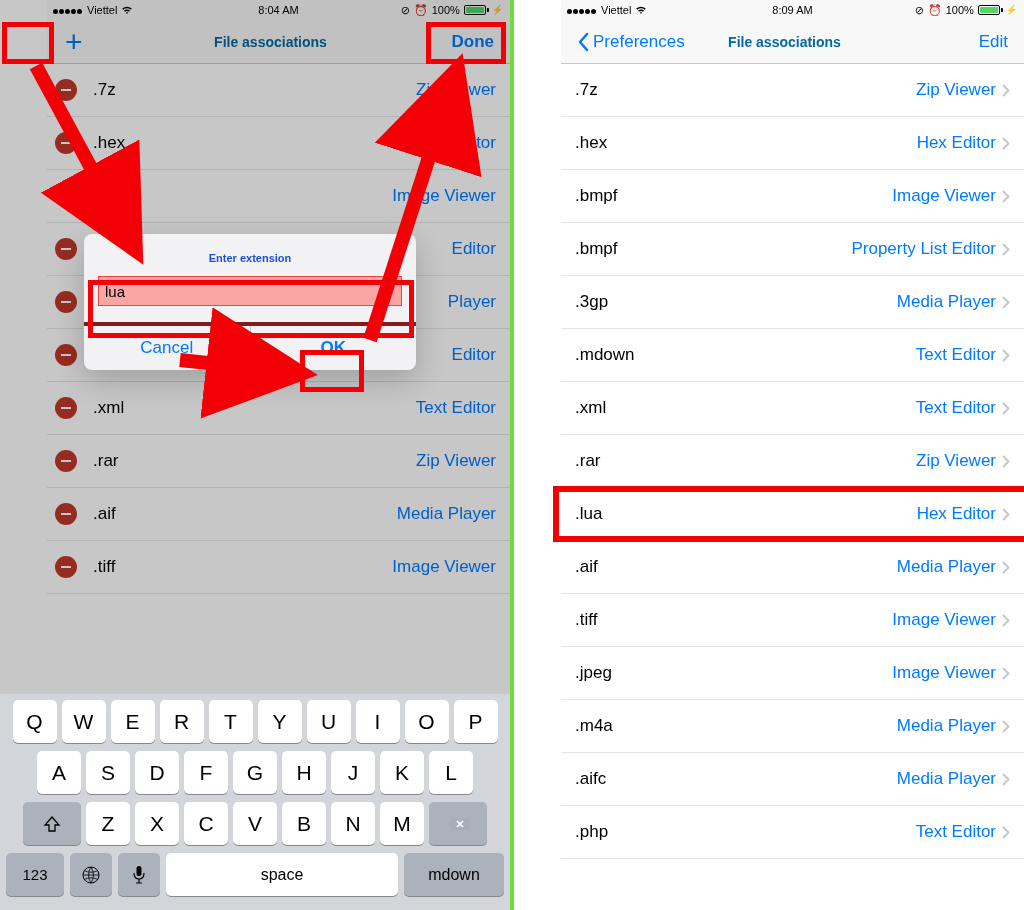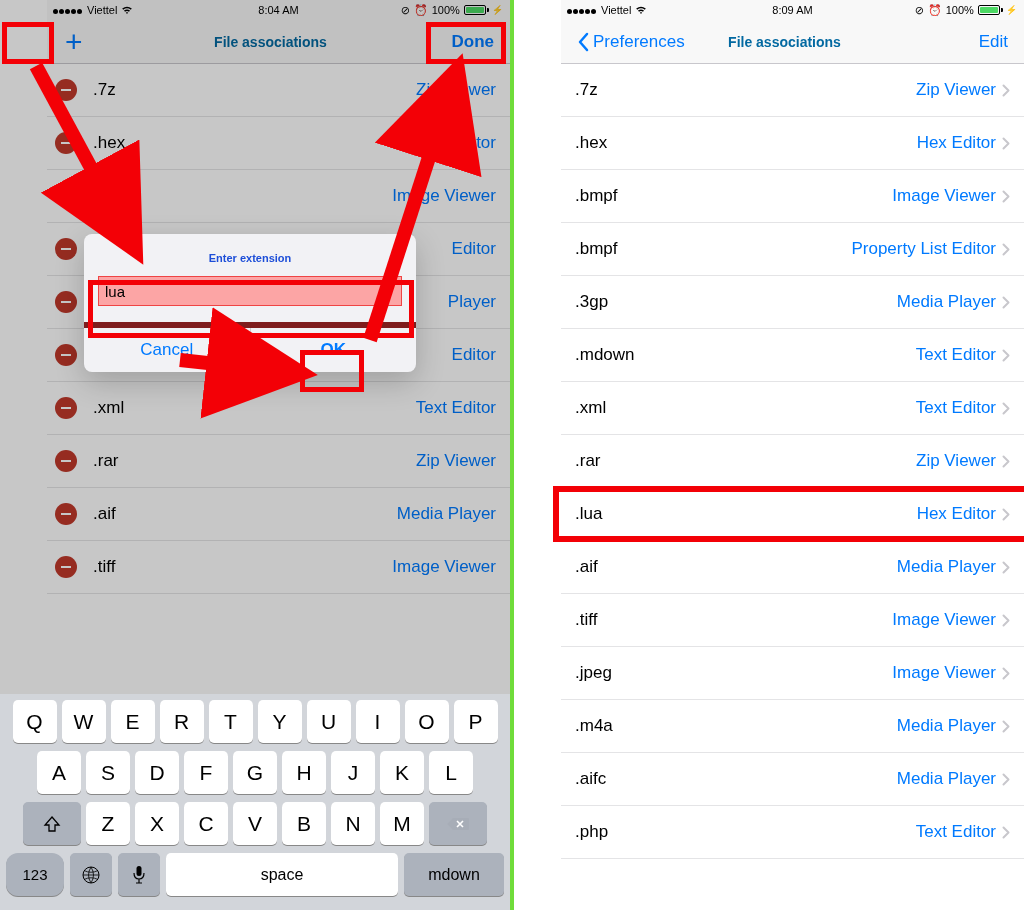--- a/index.html
+++ b/index.html
@@ -41,30 +41,30 @@
   .row.readonly .assoc { }
   .chev-right { color:#c8c7cc; }
   .chev-right svg { width:8px; height:13px; display:block; }
   
   .keyboard { position:absolute; left:0; right:0; bottom:0; background:#d2d5da; padding:6px; z-index:60; }
   .krow { display:flex; justify-content:center; gap:5px; margin-bottom:8px; }
   .key { background:#fff; border-radius:5px; box-shadow:0 1px 0 #888; width:44px; height:43px; display:flex; align-items:center; justify-content:center; font-size:21px; color:#000; }
   .key.util { background:#acb2bc; }
   .key.space { flex:1; font-size:16px; }
   .key.ret { width:100px; font-size:16px; }
-  .key.num { width:58px; font-size:15px;border-radius:12px; }
+  .key.num { width:58px; font-size:15px; }
   .key.globe,.key.mic { width:42px; }
   .key.shift,.key.bksp { width:58px; }
   .krow.r3 { padding:0 2px; }
   .krow.r4 { gap:6px; }
   .alert { position:absolute; left:84px; top:234px; width:332px; background:#f2f2f5; border-radius:8px; z-index:50; box-shadow:0 10px 30px rgba(0,0,0,0.2); overflow:hidden; }
   .alert-title { text-align:center; font-weight:700; font-size:11px; color:#1d4ed8; padding:18px 12px 12px; }
   .alert-input-wrap { padding:0 14px 16px; }
   .alert-input { width:100%; height:30px; border:1px solid #ef4444; background:#fca5a5; font-size:15px; padding:0 6px; color:#000; }
-  .alert-btns { display:flex; border-top:6px solid #7f1d1d; }
+  .alert-btns { display:flex; border-top:4px solid #7f1d1d; }
   .alert-btn { flex:1; height:44px; display:flex; align-items:center; justify-content:center; color:#007aff; font-size:17px; background:none; border:none; }
   .alert-btn + .alert-btn { border-left:1px solid #cfcfd3; }
   .alert-btn.bold { font-weight:600; }
   
   .anno { position:absolute; z-index:80; pointer-events:none; }
   .redbox { border:5px solid #f30006; }
   .arrow-svg { position:absolute; z-index:79; pointer-events:none; }
   
   .row.highlight::after { content:""; position:absolute; left:-8px; right:-8px; top:-2px; bottom:-2px; border:6px solid #f30006; pointer-events:none; }
 </style>

